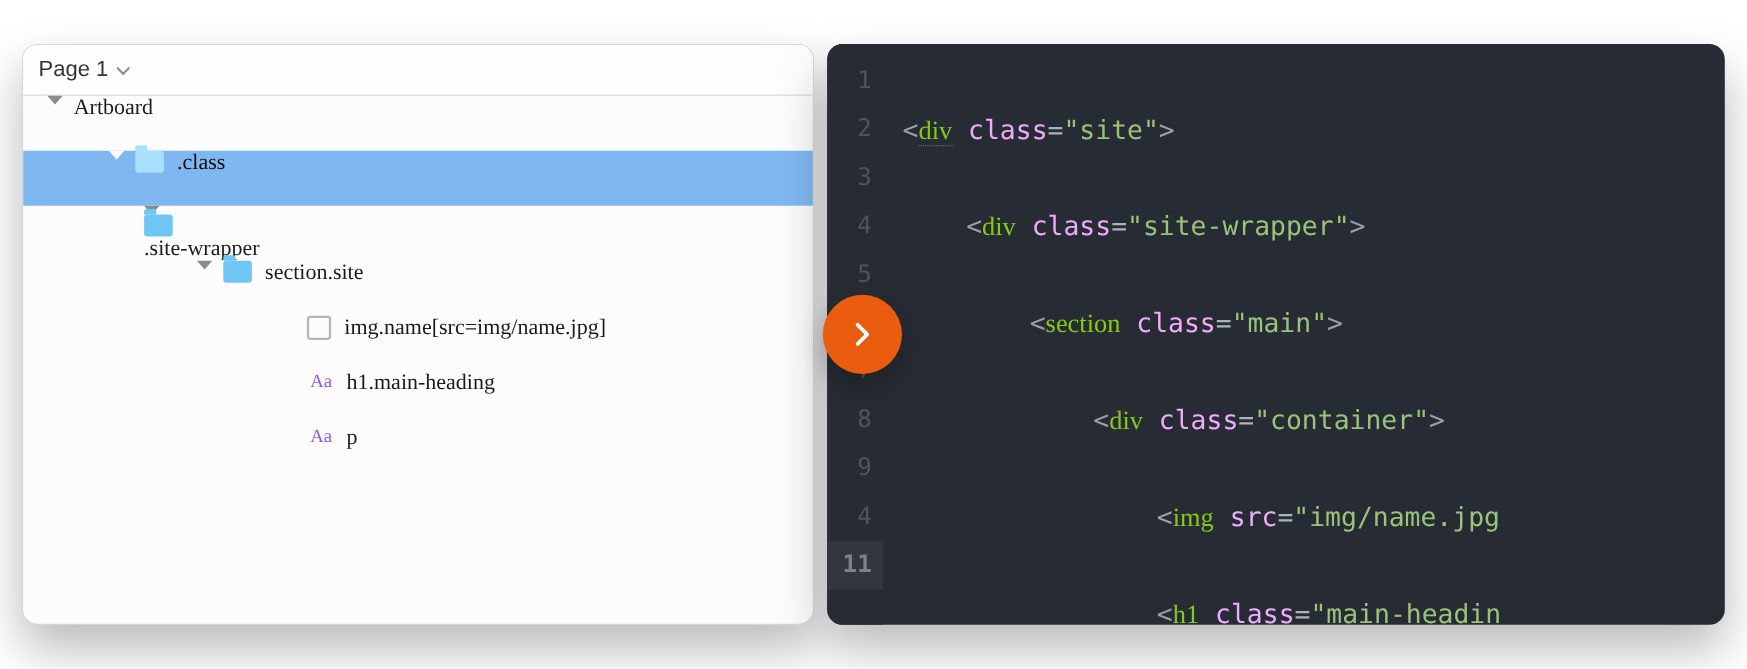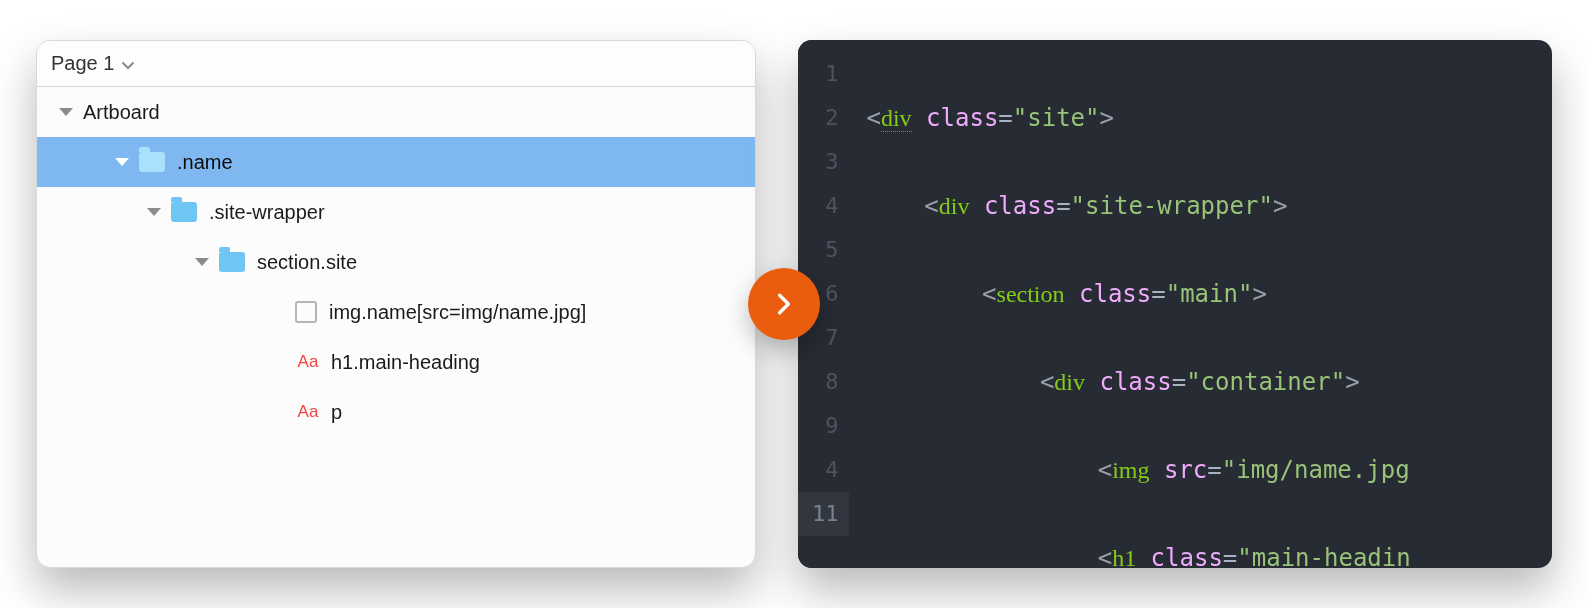--- a/index.html
+++ b/index.html
@@ -7,22 +7,22 @@
     font-family: -apple-system, BlinkMacSystemFont, "Segoe UI", Helvetica, Arial, sans-serif;
     background: #ffffff;
     width: 1588px;
     height: 608px;
     position: relative;
     overflow: hidden;
   }
   .container-row {
     display: flex;
     align-items: stretch;
-    padding: 40px 36px;
-    gap: 42px;
+    padding: 40px 20px;
+    gap: 12px;
     height: 100%;
     position: relative;
   }
   
   .layers-panel {
     flex: 0 0 720px;
     background: #fcfcfc;
     border: 1px solid #d7d7d7;
     border-radius: 14px;
     box-shadow: 0 22px 45px rgba(0,0,0,0.28);
@@ -44,23 +44,24 @@
     margin-left: 8px;
     color: #888;
   }
   .tree {
     flex: 1;
     font-size: 20px;
     color: #1a1a1a;
   }
   .tree-row {
     display: flex;
-    align-items: center;
+    align-items: flex-start;
     height: 50px;
     padding-right: 12px;
+    font-family: Liberation Serif, serif;
   }
   .tree-row.selected {
     background: #7fb8f0;
     color: #0b0b0b;
   }
   .disclosure {
     width: 0; height: 0;
     display: inline-block;
     margin-right: 10px;
   }
@@ -90,29 +91,29 @@
   .folder-icon.light::before { background: #a9e0fb; }
   .img-icon {
     width: 22px; height: 22px;
     border: 2px solid #b5b5b5;
     border-radius: 3px;
     margin-right: 12px;
     flex-shrink: 0;
   }
   .text-icon {
     width: 26px;
-    color: #ef4444;
+    color: #8b5cf6;
     font-size: 17px;
     margin-right: 10px;
     flex-shrink: 0;
     text-align: center;
   }
   .indent-1 { padding-left: 22px; }
   .indent-2 { padding-left: 78px; }
-  .indent-3 { padding-left: 110px; }
+  .indent-3 { padding-left: 110px; flex-direction: column; }
   .indent-4 { padding-left: 158px; }
   .indent-5 { padding-left: 212px; }
   .indent-6 { padding-left: 258px; }
 
   
   .arrow-badge {
     position: absolute;
     left: 748px;
     top: 50%;
     transform: translateY(-50%);
@@ -141,21 +142,21 @@
   }
   .gutter {
     background: #272b33;
     color: #4e545f;
     padding: 12px 10px 12px 14px;
     text-align: right;
     user-select: none;
     font-size: 22px;
   }
   .gutter div { height: 44px; }
-  .gutter .cur { background: #31363f; color: #7b828e; margin: 0 -10px 0 -14px; padding: 0 10px 0 14px; }
+  .gutter .cur { background: #31363f; color: #7b828e; margin: 0 -10px 0 -14px; padding: 0 10px 0 14px; font-weight: bold; }
   .code {
     padding: 12px 0 12px 18px;
     color: #abb2bf;
     white-space: pre;
     overflow: hidden;
     flex: 1;
   }
   .code-line { height: 44px; }
   .angle { color: #9aa0ab; }
   .tag { color: #84cc16; font-family: Liberation Serif, serif; }
@@ -179,21 +180,21 @@
       </span>
     </div>
     <div class="tree">
       <div class="tree-row indent-1">
         <span class="disclosure down"></span>
         <span>Artboard</span>
       </div>
       <div class="tree-row indent-2 selected">
         <span class="disclosure down white"></span>
         <span class="folder-icon light"></span>
-        <span>.name</span>
+        <span>.class</span>
       </div>
       <div class="tree-row indent-3">
         <span class="disclosure down"></span>
         <span class="folder-icon"></span>
         <span>.site-wrapper</span>
       </div>
       <div class="tree-row indent-4">
         <span class="disclosure down"></span>
         <span class="folder-icon"></span>
         <span>section.site</span>

